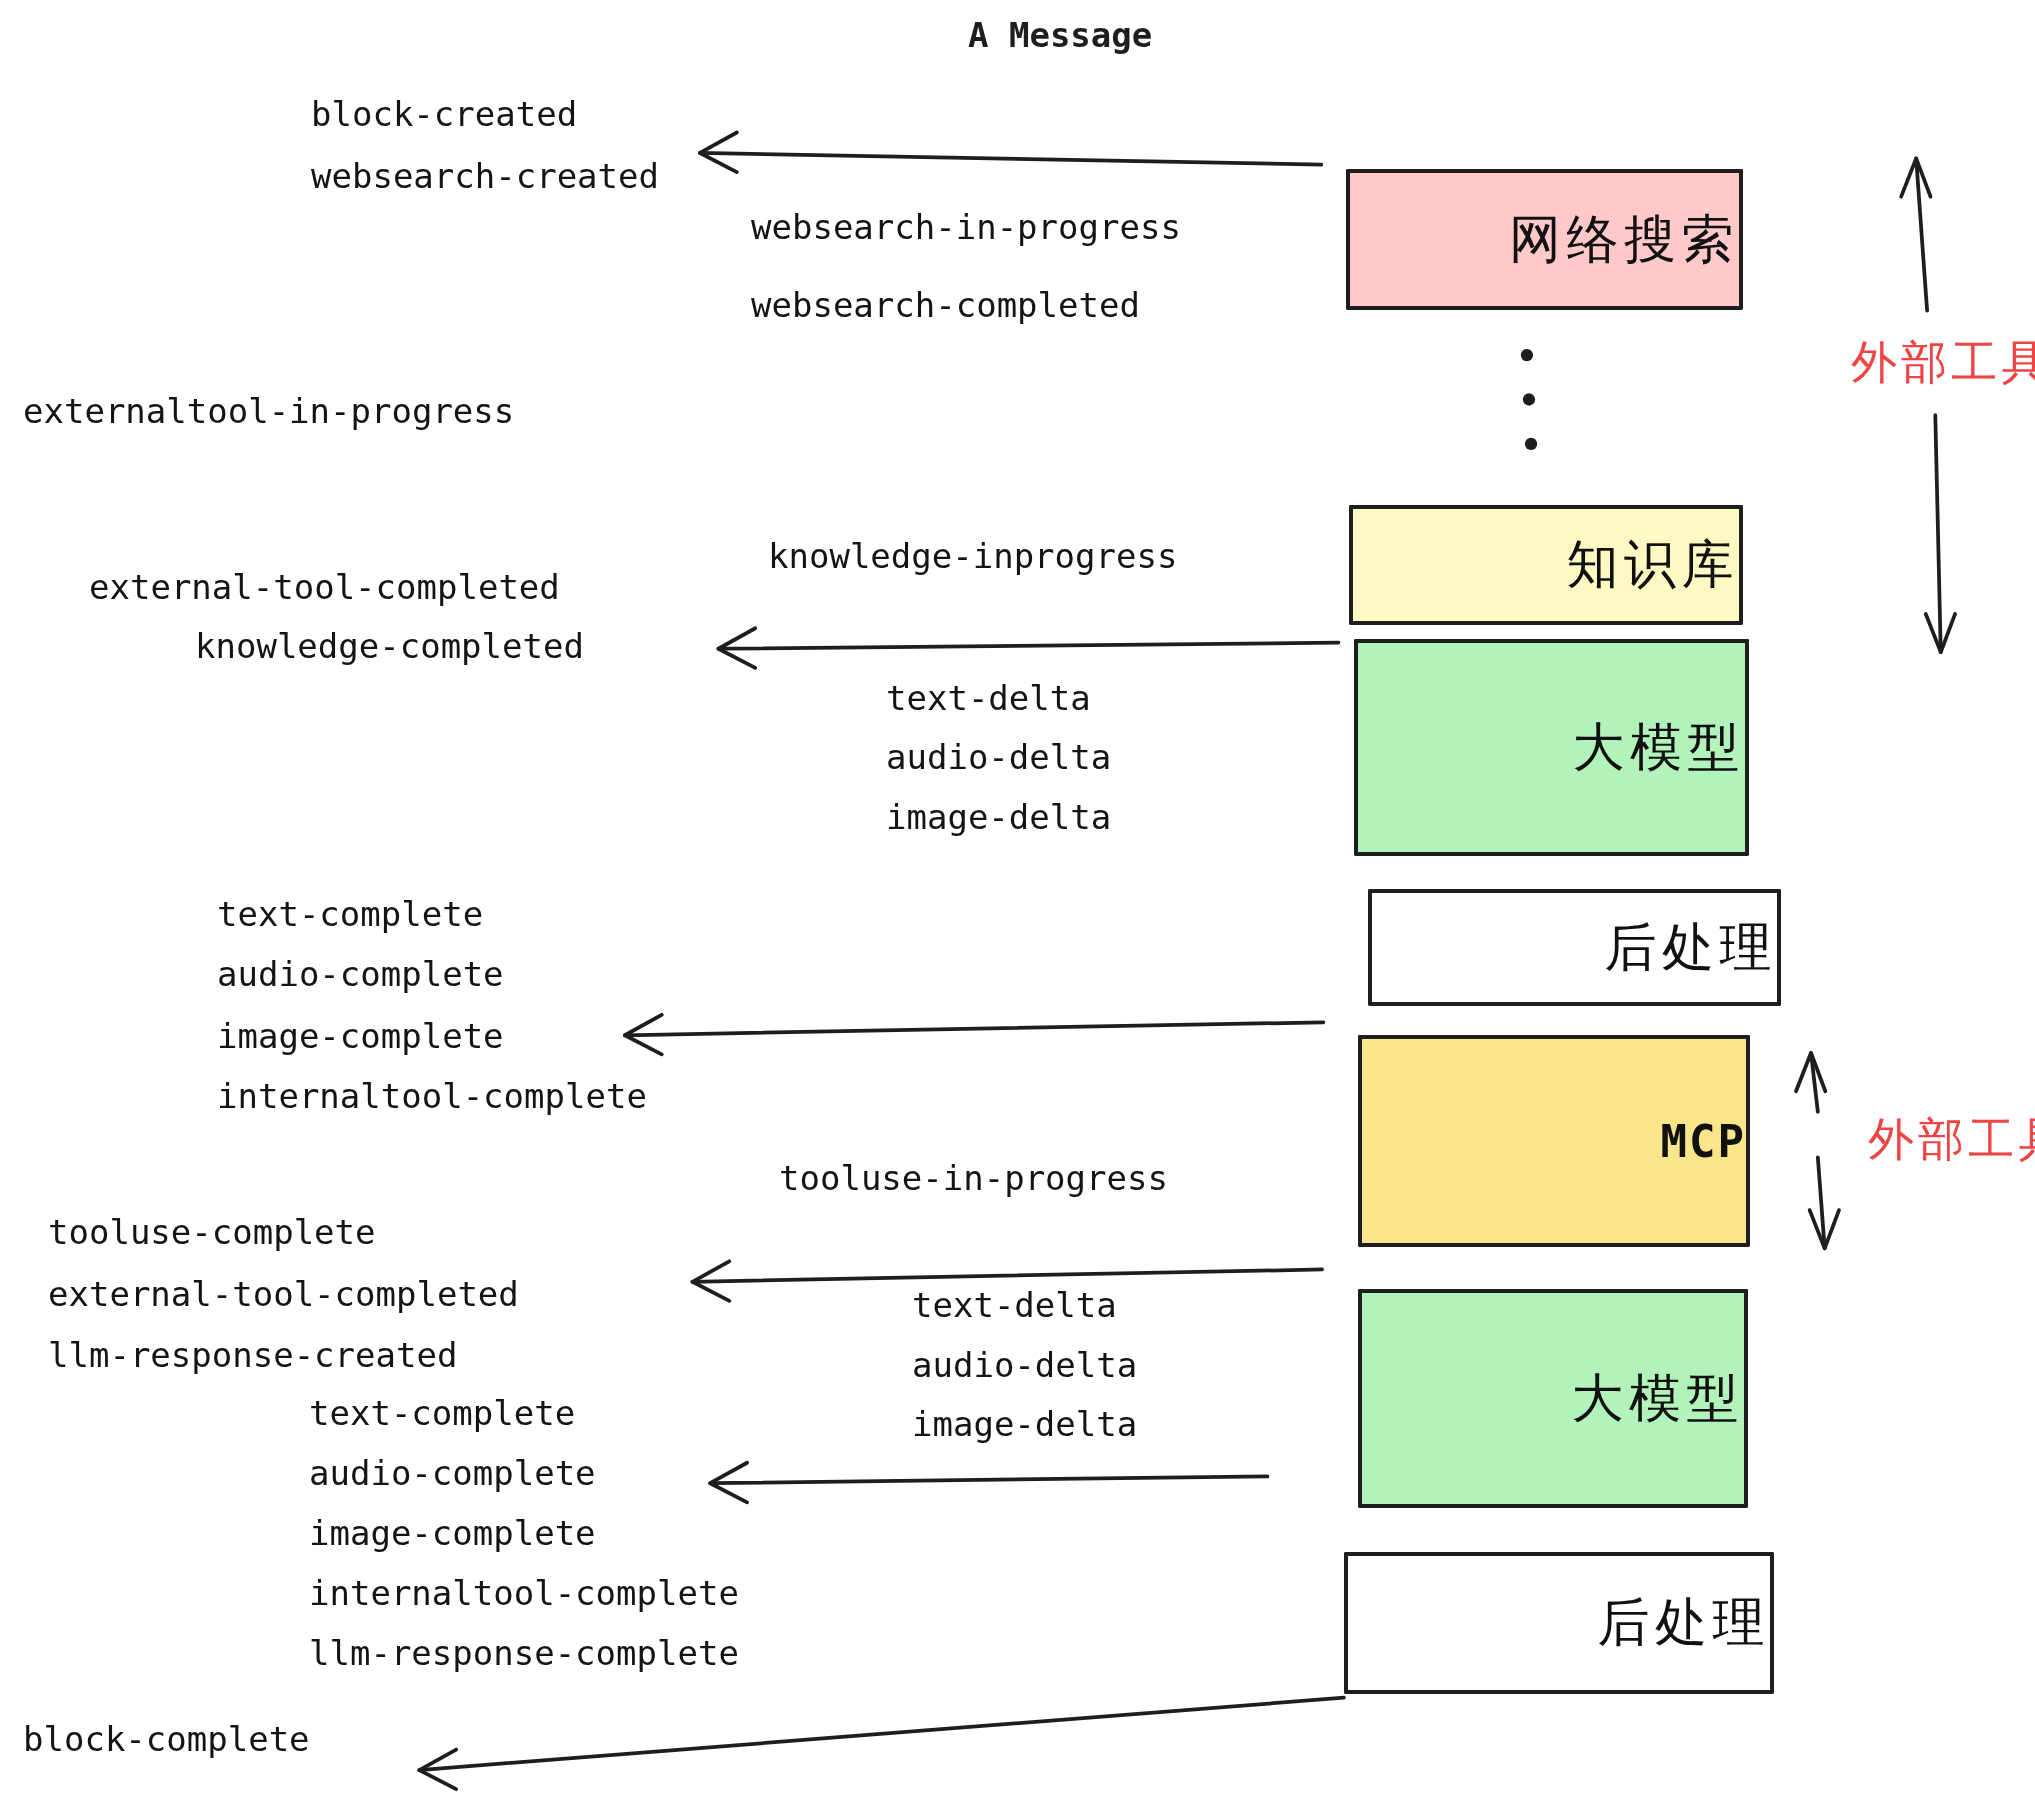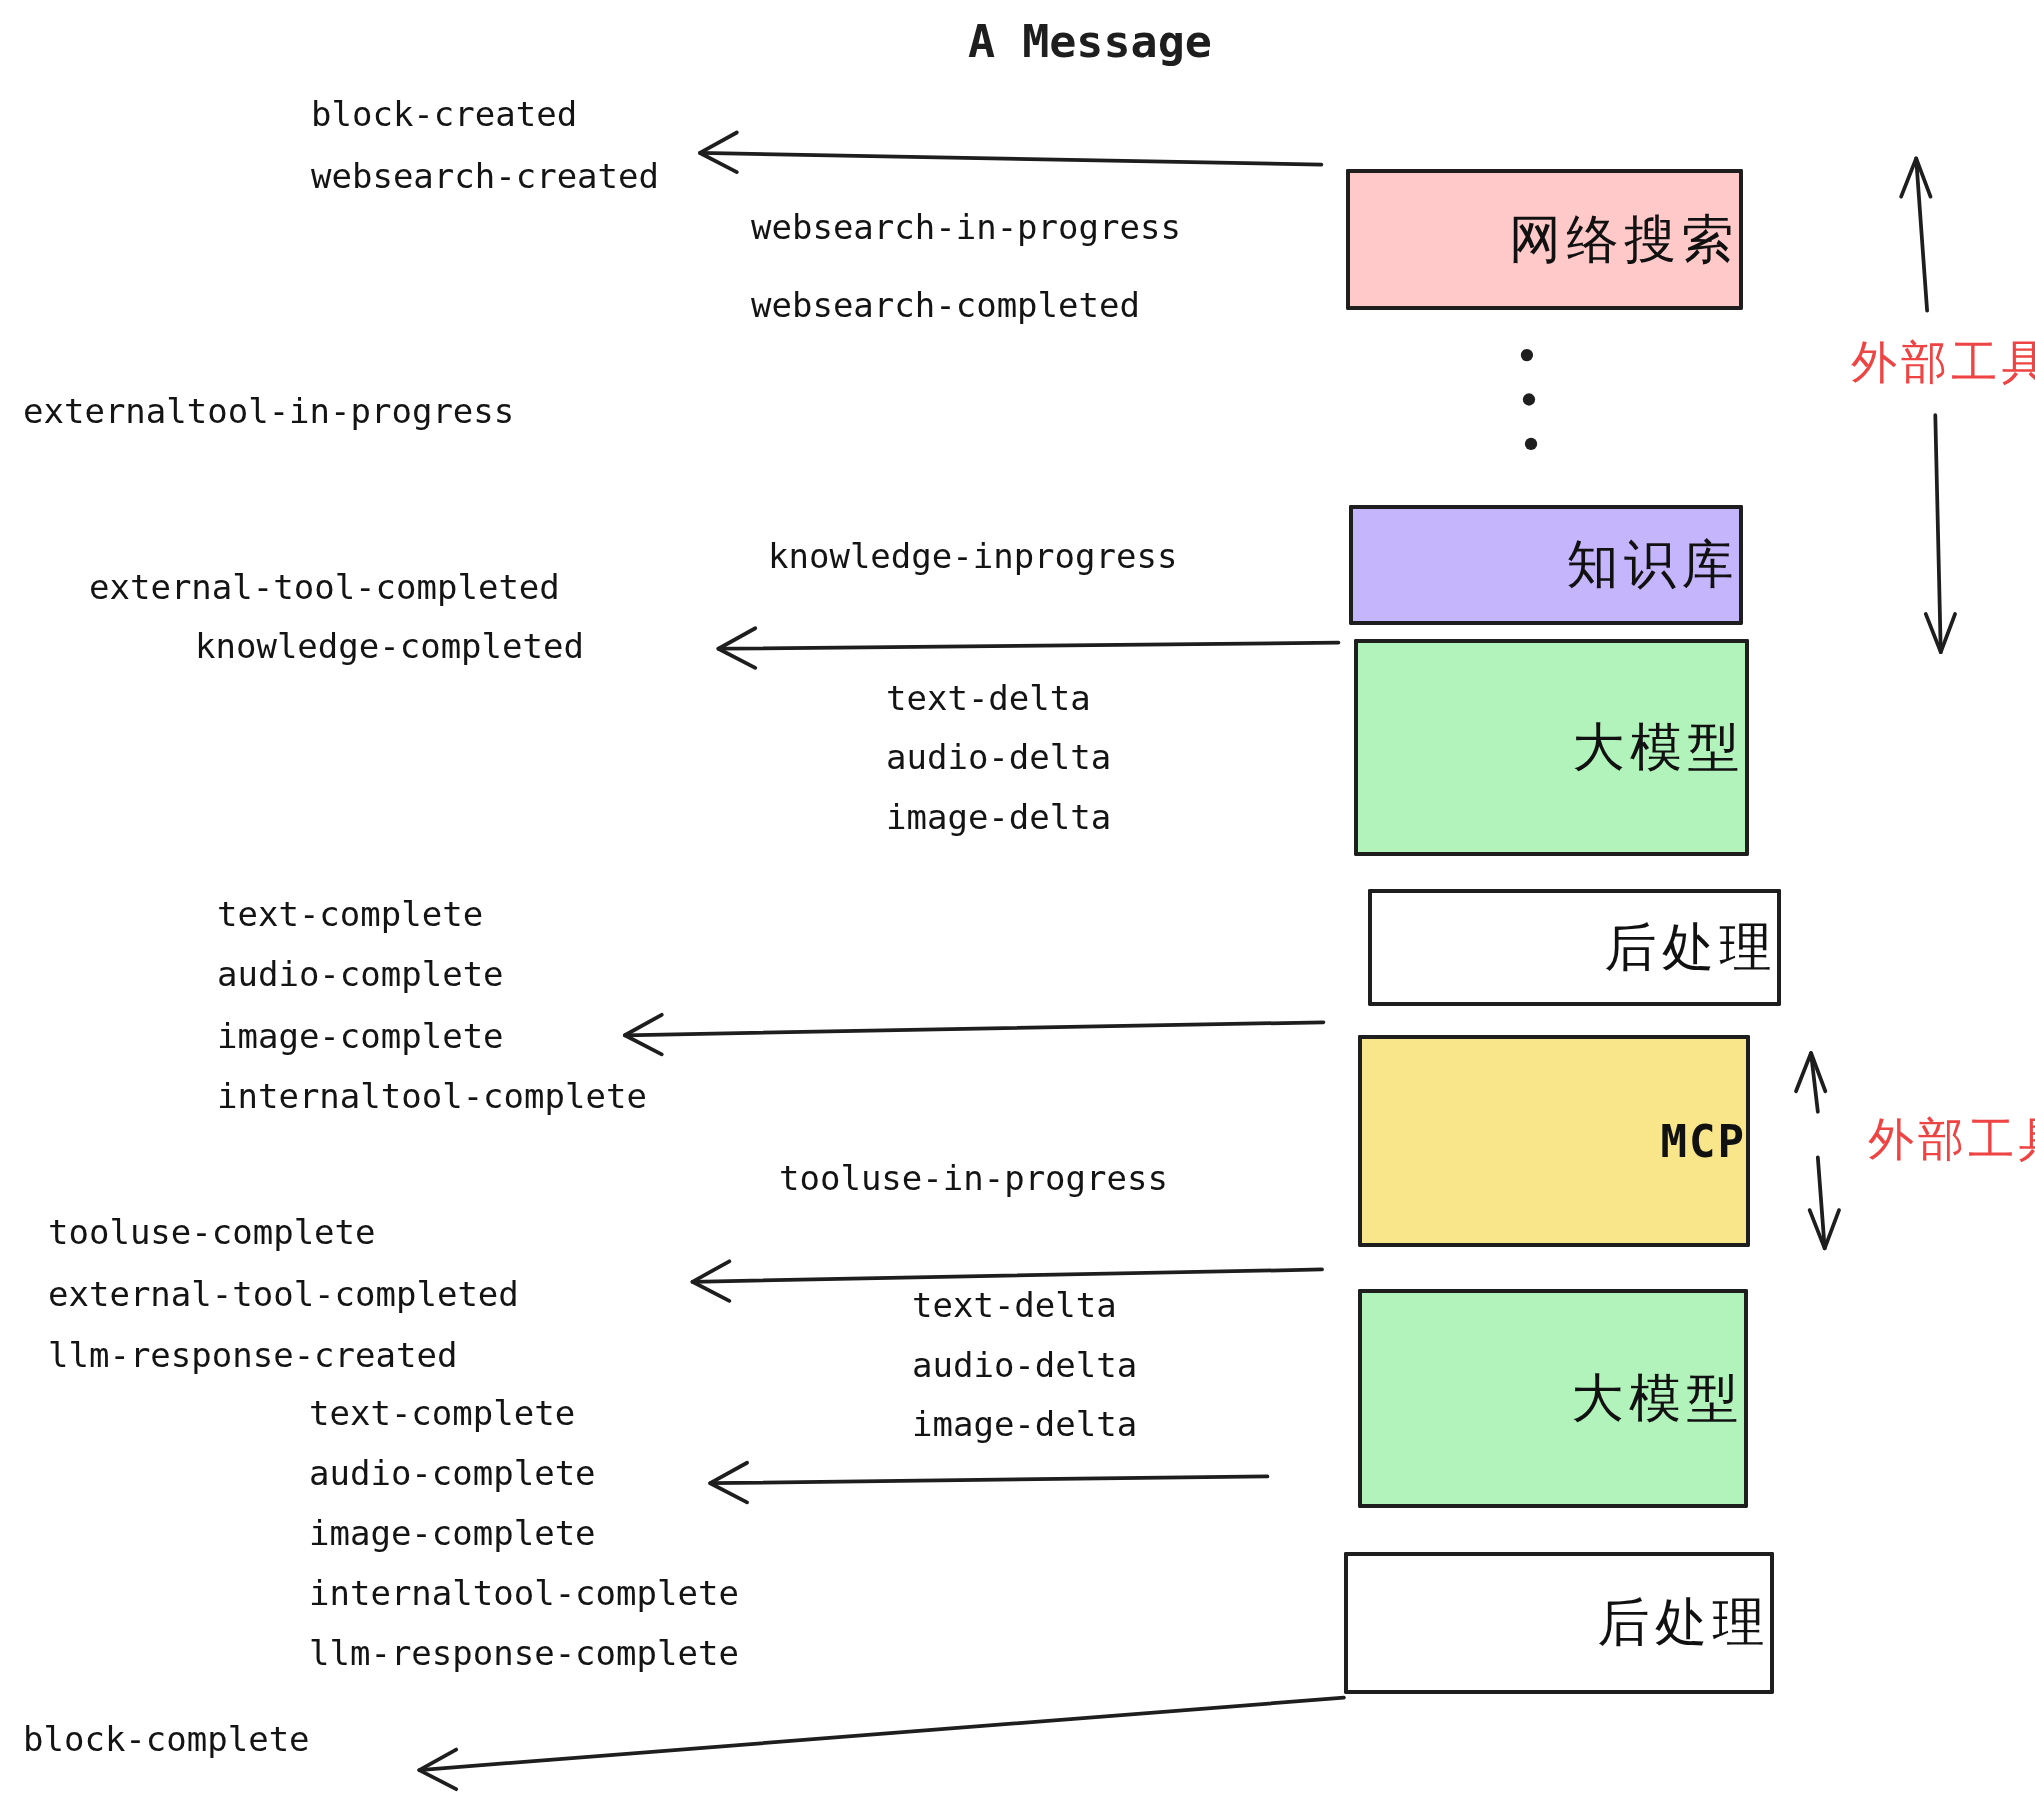--- a/index.html
+++ b/index.html
@@ -2,21 +2,21 @@
 <html style="font-size:11px"><head>
 <meta charset="utf-8">
 <style>
   html,body{margin:0;padding:0;background:#ffffff;}
   body{width:2035px;height:1796px;position:relative;overflow:hidden;}
   #stage{position:absolute;left:0;top:0;width:2035px;height:1796px;}
   #arrow-layer{position:absolute;left:0;top:0;width:2035px;height:1796px;pointer-events:none;}
   .title{
     position:absolute;
     font-family:"DejaVu Sans Mono","Liberation Mono",monospace;
-    font-size:45px;font-weight:700;color:#1e1e1e;white-space:pre;
+    font-size:34px;font-weight:700;color:#1e1e1e;white-space:pre;
   }
   .event{
     position:absolute;
     font-family:"DejaVu Sans Mono","Liberation Mono",monospace;
     font-size:34px;line-height:1.1;color:#141414;white-space:pre;
     letter-spacing:0px;
   }
   .box{
     position:absolute;box-sizing:border-box;
     border:4.1px solid #1e1e1e;border-radius:1.4px;
@@ -114,21 +114,21 @@
       <div class="event" style="left: 309px; top: 1455px;">audio-complete</div>
       <div class="event" style="left: 309px; top: 1515px;">image-complete</div>
       <div class="event" style="left: 309px; top: 1575px;">internaltool-complete</div>
       <div class="event" style="left: 309px; top: 1635px;">llm-response-complete</div>
       <div class="event" style="left: 23px; top: 1721px;">block-complete</div>
     </div>
   <div id="boxes-layer">
       <div class="box" style="left: 1346px; top: 169px; width: 397px; height: 141px; background: rgb(255, 201, 201);">
         <span class="lbl">网络搜索</span>
       </div>
-      <div class="box" style="left: 1349px; top: 505px; width: 394px; height: 120px; background: #c4b5fd;">
+      <div class="box" style="left: 1349px; top: 505px; width: 394px; height: 120px; background: #fef9c3;">
         <span class="lbl">知识库</span>
       </div>
       <div class="box" style="left: 1354px; top: 639px; width: 395px; height: 217px; background: rgb(178, 242, 187);">
         <span class="lbl">大模型</span>
       </div>
       <div class="box" style="left: 1368px; top: 889px; width: 413px; height: 117px; background: rgb(255, 255, 255);">
         <span class="lbl">后处理</span>
       </div>
       <div class="box mono" style="left: 1358px; top: 1035px; width: 392px; height: 212px; background: rgb(249, 229, 138);">
         <span class="lbl">MCP</span>

